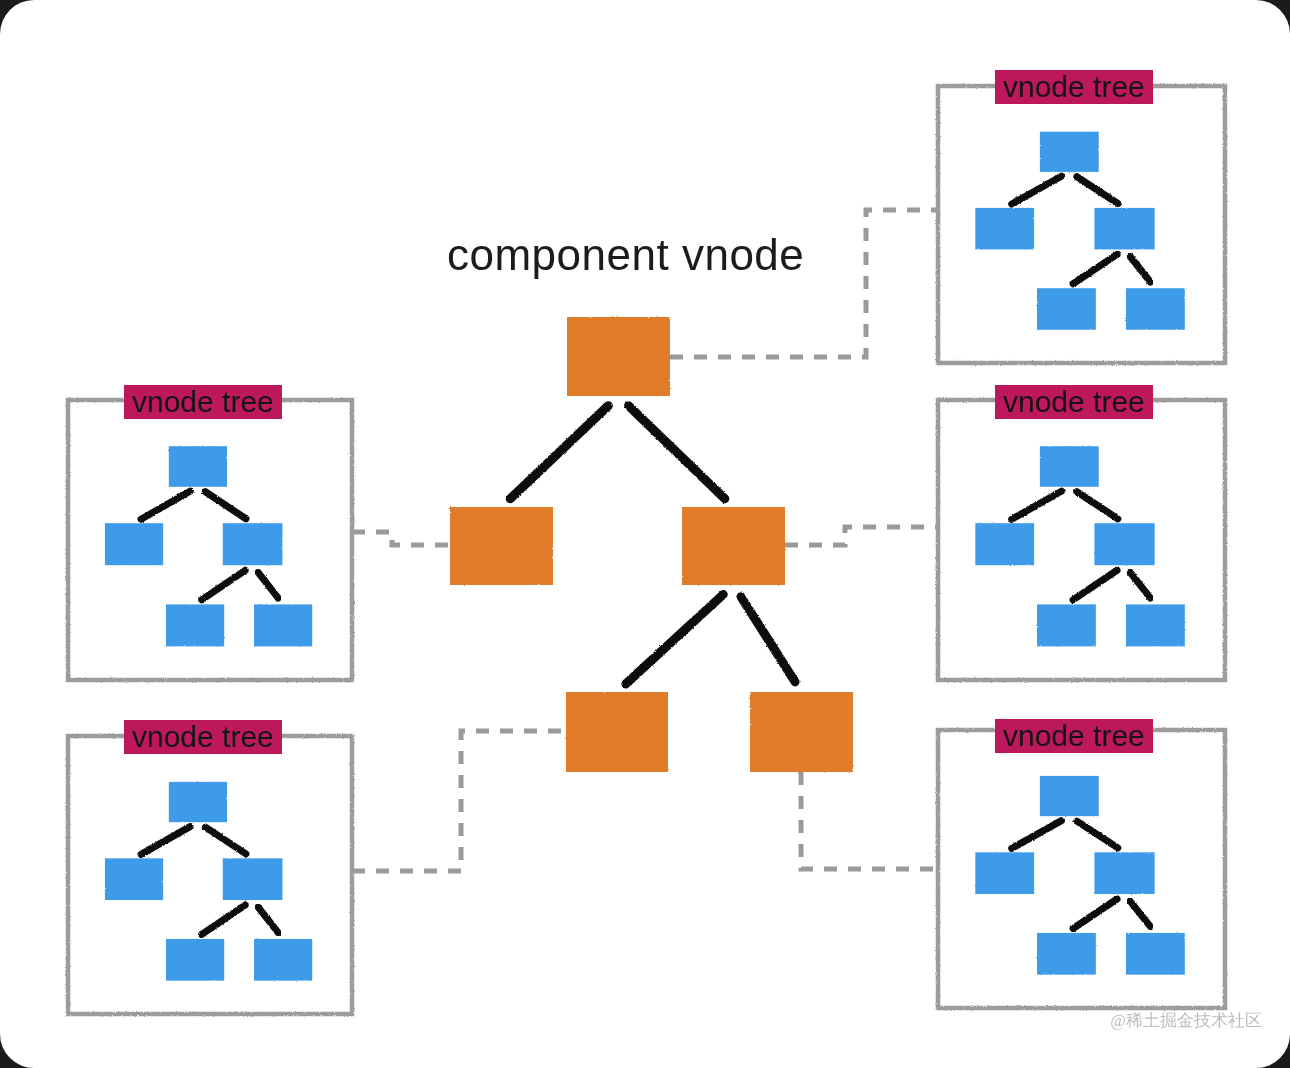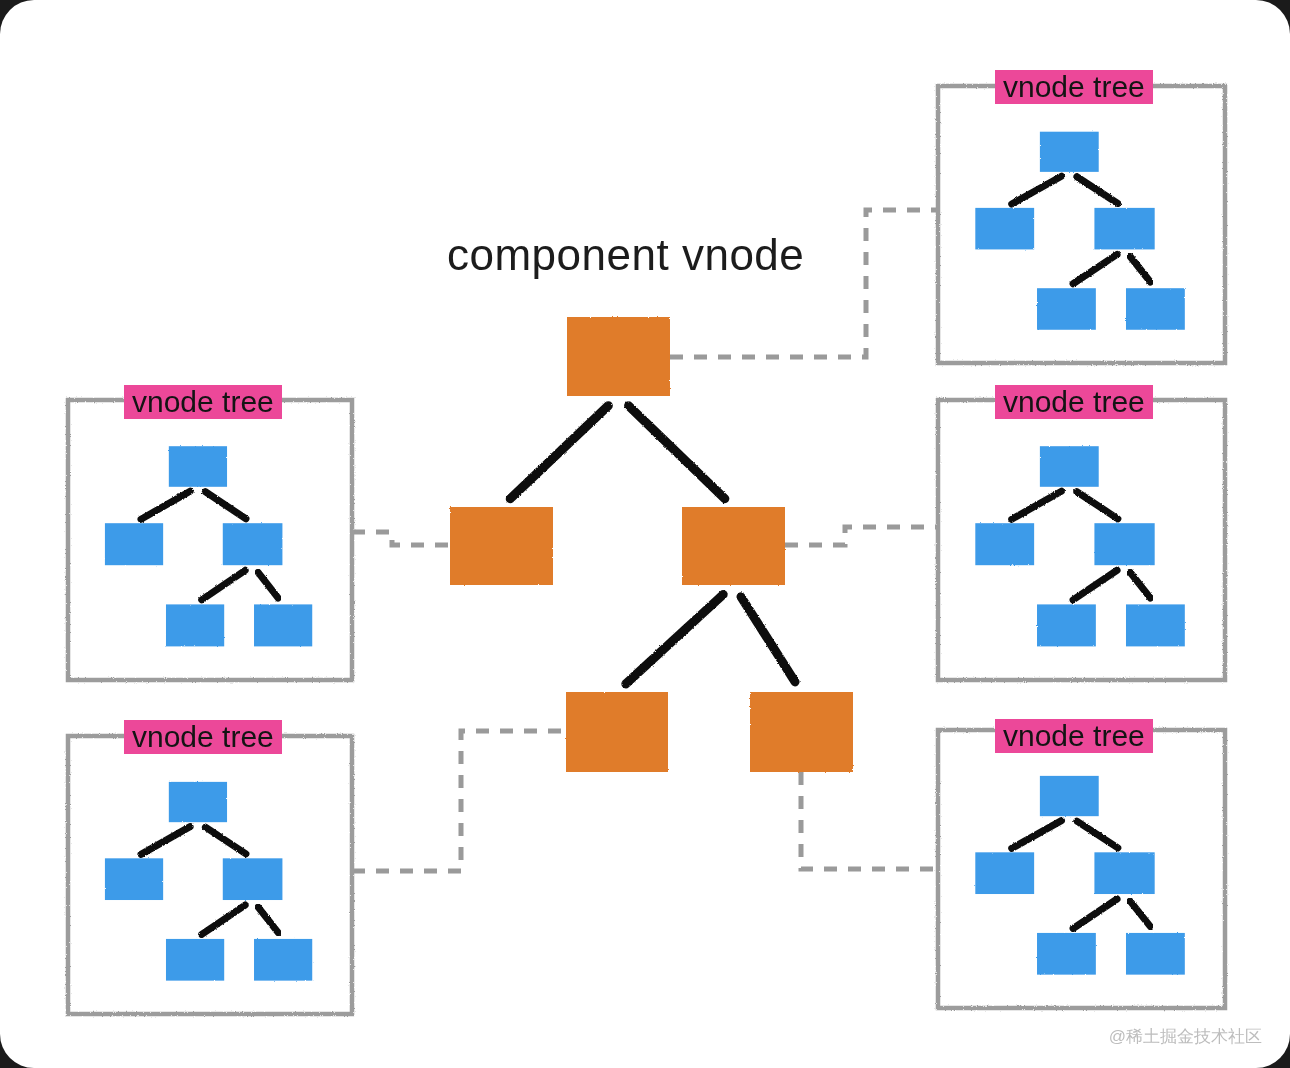--- a/index.html
+++ b/index.html
@@ -32,32 +32,32 @@
   }
   #component-tree-title {
     left: 447px;
     top: 230px;
   }
   .vnode-label {
     position: absolute;
     font-size: 30px;
     color: #141414;
     white-space: nowrap;
-    background: #ec4899;
+    background: #be185d;
     padding: 0 8px;
     font-weight: 400;
   }
   .watermark {
     position: absolute;
     right: 28px;
-    bottom: 20px;
+    bottom: 36px;
     font-size: 17px;
     color: #bdbdbd;
     white-space: nowrap;
-    font-family: Liberation Sans, sans-serif;
+    font-family: Liberation Serif, serif;
     margin-left: 29px;
   }
 </style>
 </head>
 <body>
 
 <div id="canvas">
 
   <svg id="svg-layer" viewBox="0 0 1290 1068" xmlns="http://www.w3.org/2000/svg">
     <defs>

